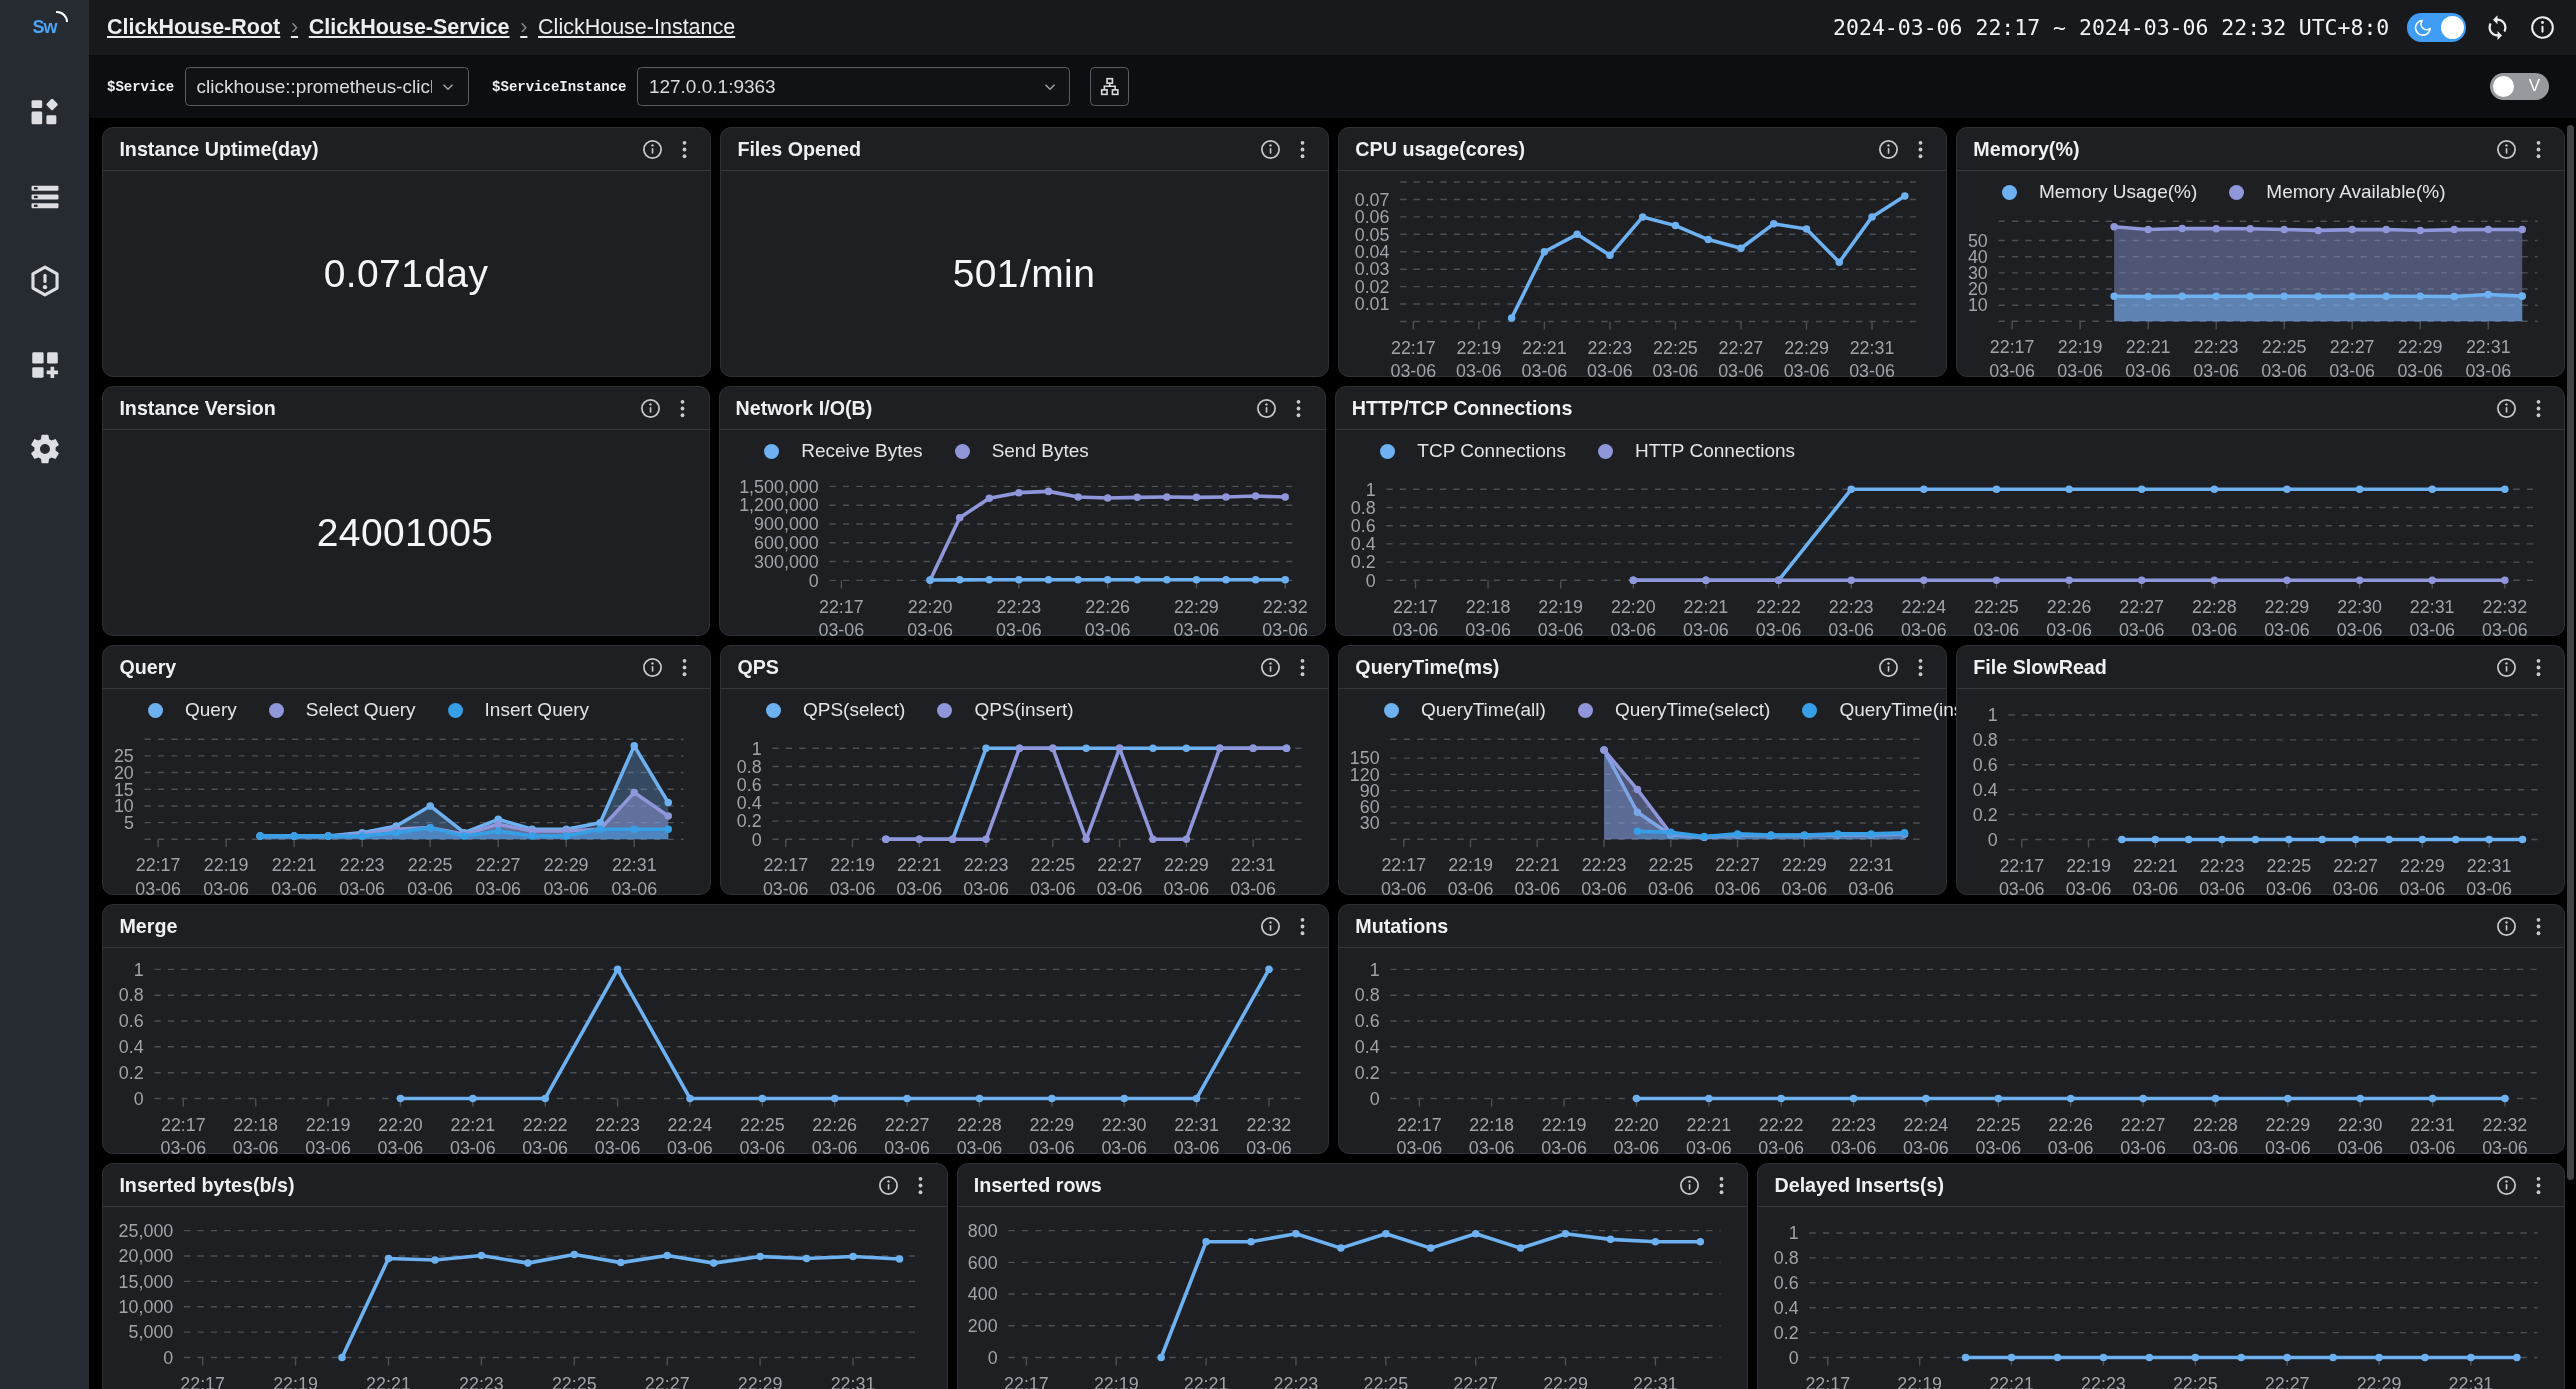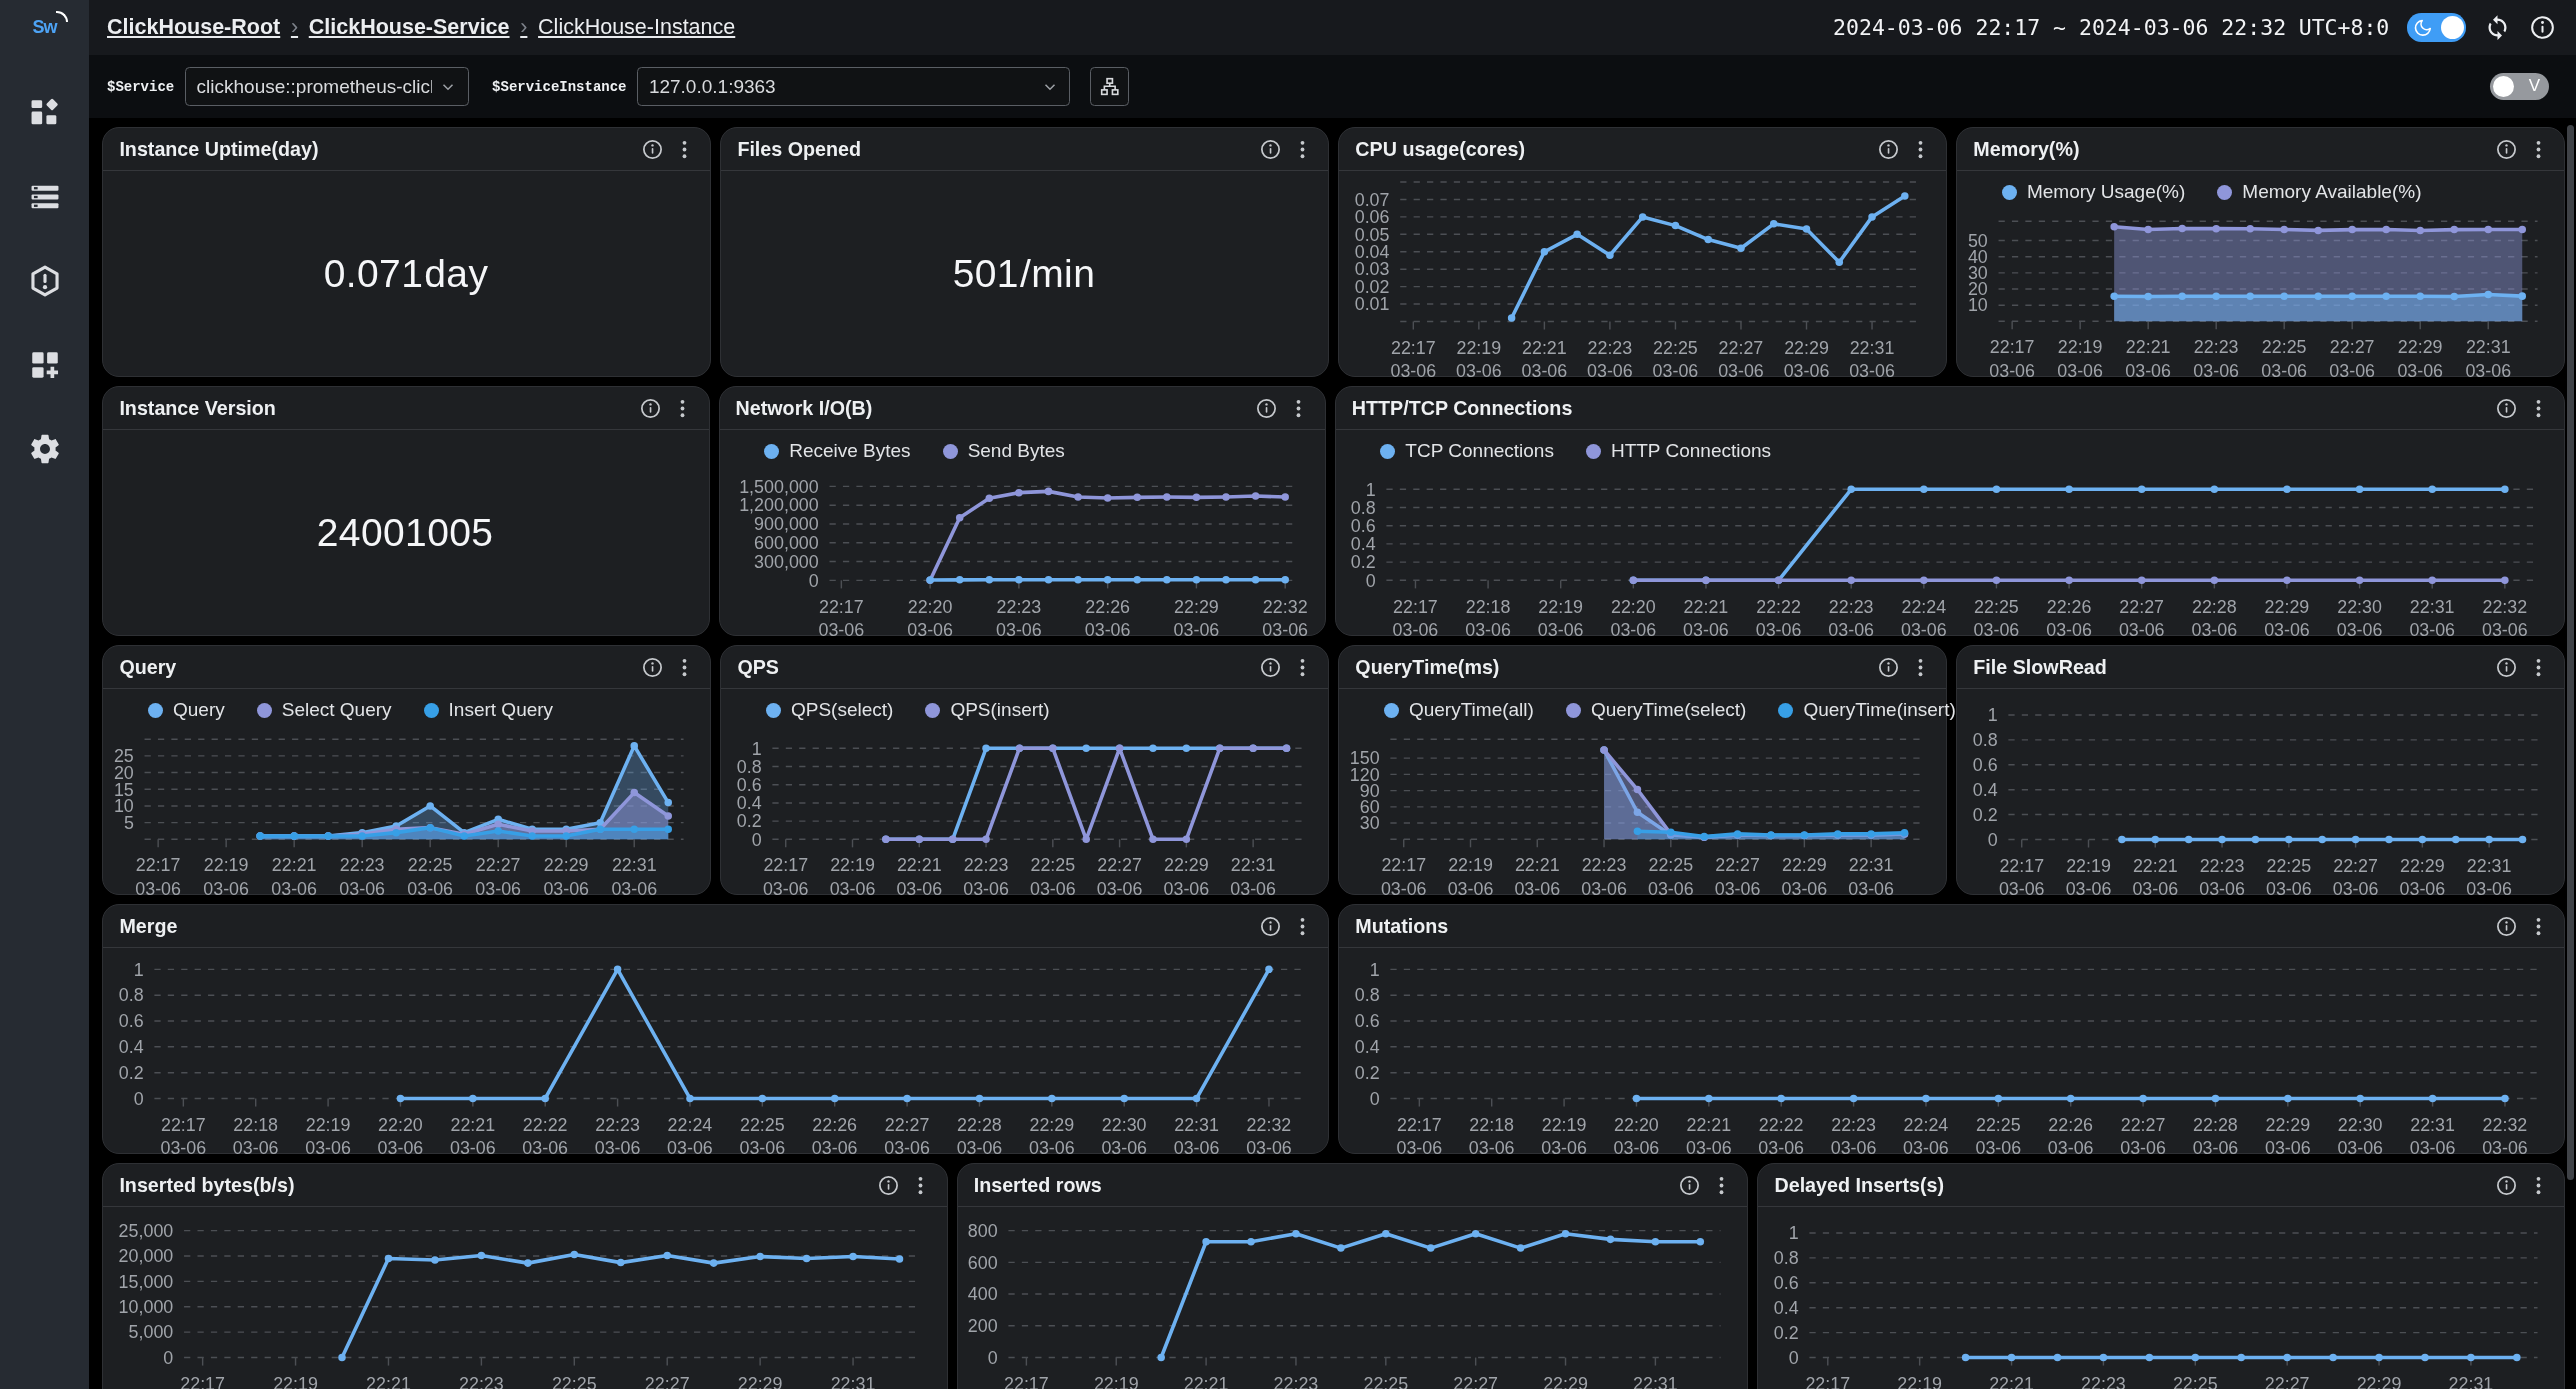--- a/index.html
+++ b/index.html
@@ -51,33 +51,33 @@
     background:#96999e; position:relative; cursor:pointer; }
   .view-knob { position:absolute; left:2.7px; top:2.7px; width:21.5px; height:21.5px; border-radius:50%; background:#fff; }
   .view-label { position:absolute; right:9px; top:2.7px; font-size:17px; color:#fff; }
 
   
   #dash { position:absolute; left:89px; top:118px; width:2487px; height:1272px;
     padding:9px 10.7px 0 13.4px; display:flex; flex-direction:column; gap:9px; overflow:hidden; }
   .row { display:flex; gap:9px; height:250px; flex:none; }
   .s1 { flex:1 1 0; } .s2 { flex:2.03 1 0; }
   .b1 { flex:945 1 0; } .b2 { flex:885 1 0; } .b3 { flex:903 1 0; }
-  .card { background:#1d1f22; border:0.9px solid #2e3034; border-radius:17px;
+  .card { background:#1d1f22; border:0.9px solid #2e3034; border-radius:11px;
     display:flex; flex-direction:column; min-width:0; }
   .card-head { height:43px; flex:none; display:flex; align-items:center;
     padding:0 14.3px 0 16px; border-bottom:0.9px solid #35373b; }
   .card-title { font-size:19.7px; font-weight:600; color:#eef0f2; }
   .card-actions { margin-left:auto; display:flex; align-items:center; gap:9px; }
   .icon-btn { width:23px; height:23px; cursor:pointer; display:inline-flex; }
   .card-body { flex:1; min-height:0; display:flex; flex-direction:column; padding:1.8px 5.4px 0 3.6px; }
   .big-value { flex:1; display:flex; align-items:center; justify-content:center;
     font-size:39px; font-weight:500; color:#f5f6f8; letter-spacing:0.4px; }
   .big-unit { margin-left:1px; }
   .legend { height:39px; flex:none; display:flex; align-items:center; padding-left:41px; gap:32px; }
-  .lg-item { display:flex; align-items:center; gap:10px; }
+  .lg-item { display:flex; align-items:center; gap:22px; }
   .lg-dot { width:15px; height:15px; border-radius:50%; flex:none; }
   .lg-label { font-size:19px; color:#e2e4e7; }
   .chart { flex:1; position:relative; min-height:0; }
   .chart svg { position:absolute; left:0; top:0; }
 
   
   .scroll-thumb { position:absolute; right:1.8px; top:125px; width:7.2px; height:1055px;
     border-radius:3.6px; background:#3f4247; cursor:pointer; z-index:9; }
 </style>
 </head>

